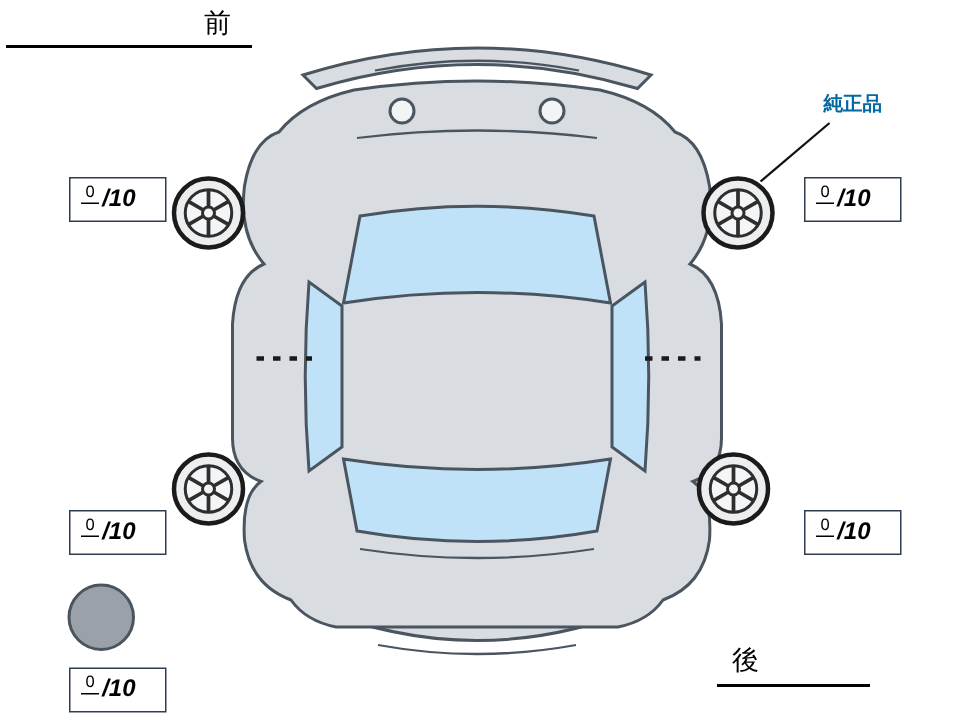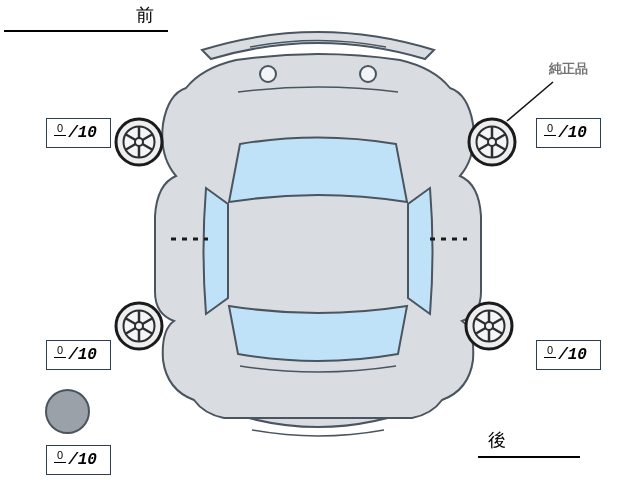--- a/index.html
+++ b/index.html
@@ -15,28 +15,28 @@
   .dashes{stroke:#1a1a1a;stroke-width:3;stroke-dasharray:5 6;fill:none;}
   .tire{fill:#eceef0;stroke:#1b1b1b;stroke-width:3;}
   .rim{fill:#f4f5f7;stroke:#2e2e2e;stroke-width:2;}
   .hub{fill:none;stroke:#2e2e2e;stroke-width:2;}
   .spoke{stroke:#2e2e2e;stroke-width:2.5;}
   .leader{stroke:#111;stroke-width:1.5;}
 
   .dir-label{position:absolute;font-size:18px;color:#000;border-bottom:2px solid #000;}
   .front-label{left:4px;top:3px;width:150px;text-align:right;padding:0 14px 3px 0;}
   .rear-label{left:478px;top:428px;width:92px;text-align:left;padding:0 0 4px 10px;}
-  .genuine-label{position:absolute;left:549px;top:60px;font-size:13px;font-weight:bold;color:#737373;}
+  .genuine-label{position:absolute;left:549px;top:60px;font-size:13px;font-weight:bold;color:#0369a1;}
 
   .score-box{
     position:absolute;width:56px;height:28px;border:1px solid #2c3e50;background:#fff;
     display:flex;align-items:center;padding-left:7px;box-sizing:content-box;
   }
   .score-num{font-size:11px;line-height:1;border-bottom:1px solid #000;padding:0 3px 1px 3px;margin-bottom:7px;color:#000;}
-  .score-den{font-size:16px;font-weight:bold;font-style:italic;margin-left:2px;color:#000;font-family:Liberation Mono, monospace;}
+  .score-den{font-size:16px;font-weight:bold;font-style:italic;margin-left:2px;color:#000;}
 
   .spare-tire{
     position:absolute;left:45px;top:389px;width:45px;height:45px;border-radius:50%;
     background:var(--spare-fill,#9aa1a8);border:2px solid #4a5560;box-sizing:border-box;
   }
 </style>
 </head>
 <body>
 
 <div id="stage">

